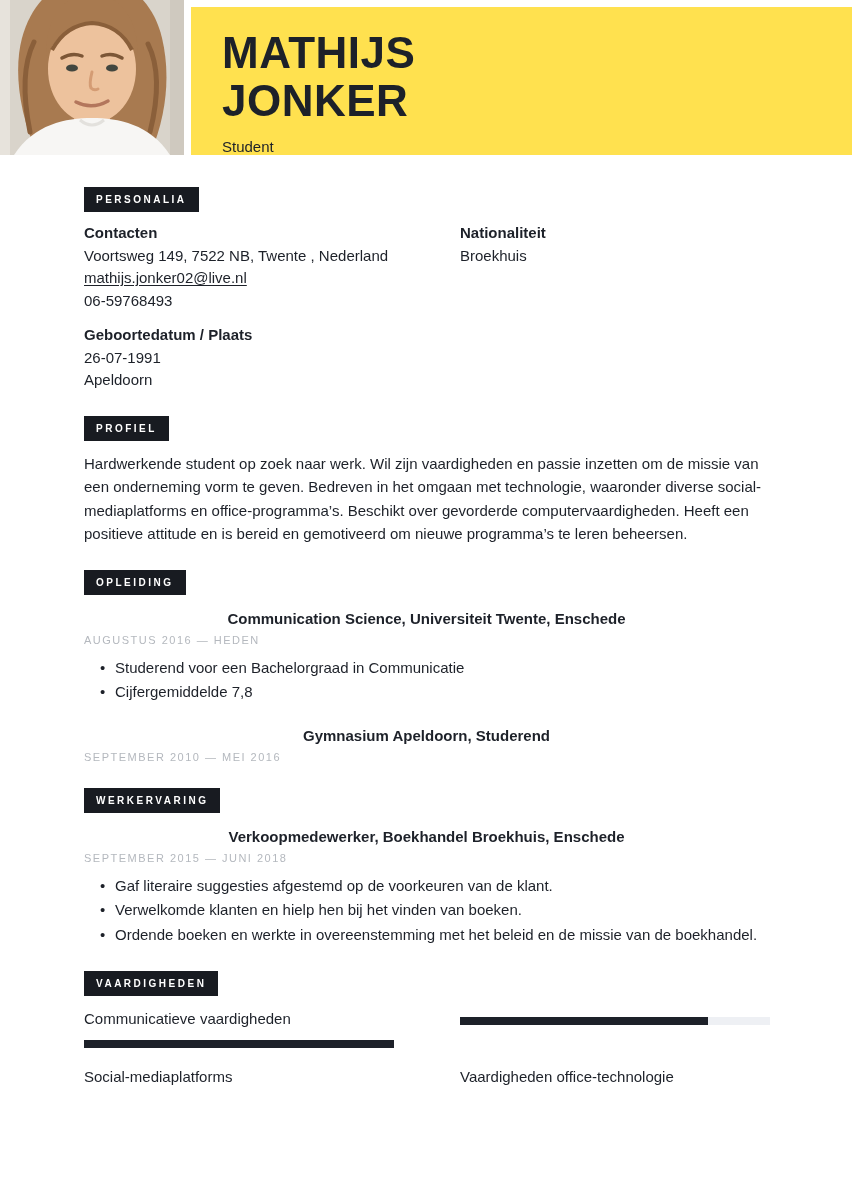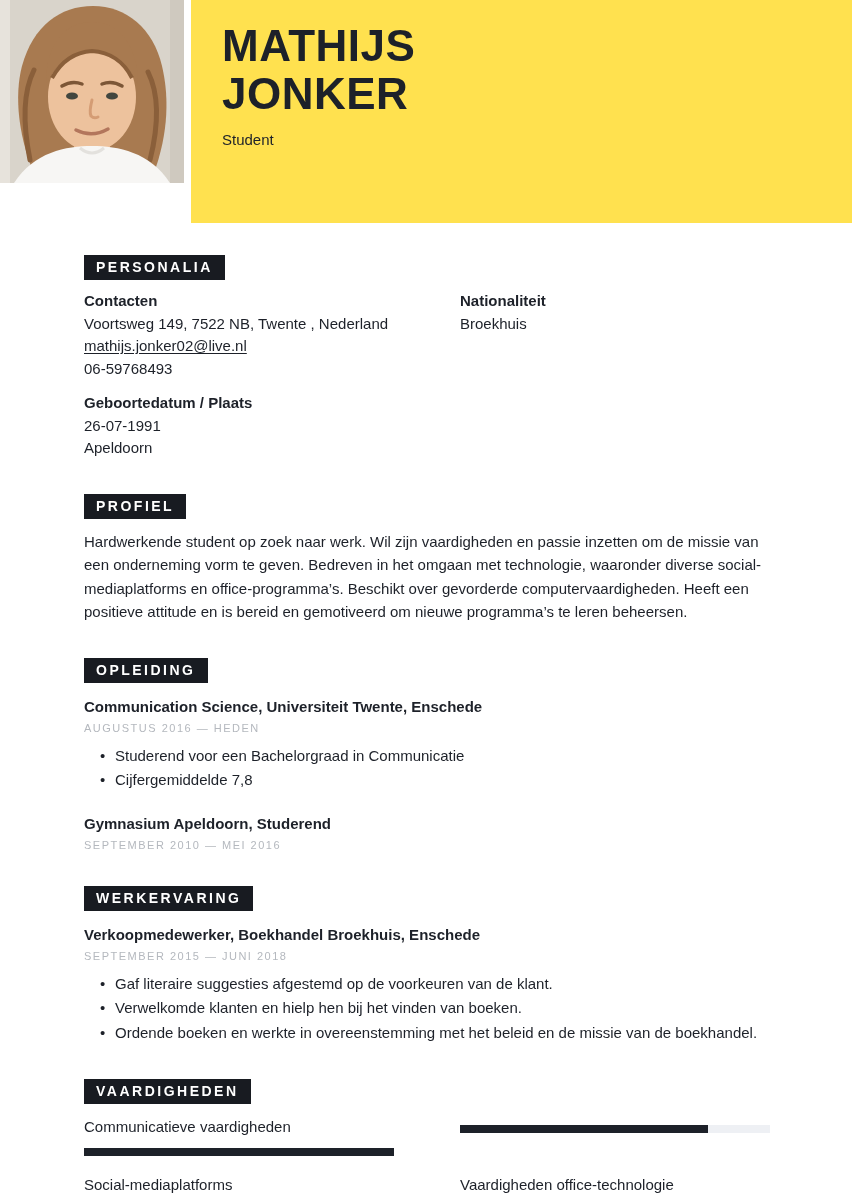--- a/index.html
+++ b/index.html
@@ -4,57 +4,57 @@
 <style>
   * { margin:0; padding:0; box-sizing:border-box; }
   html,body { background:#ffffff; }
   body {
     width:852px; height:1204px; overflow:hidden;
     font-family:"Liberation Sans", sans-serif;
     color:#1d2129;
   }
 
   
-  .header { display:flex; height:223px; }
+  .header { display:flex; height:155px;align-items:flex-end; }
   .photo-wrap { width:184px; height:183px; flex:0 0 auto; }
   .photo-wrap svg { display:block; width:184px; height:183px; }
   .header-gap { width:7px; background:#ffffff; flex:0 0 auto; }
   .banner { flex:1; background:#ffe14f; padding:22px 20px 0 31px; }
   .name {
     font-size:44px; line-height:48px; font-weight:900;
     letter-spacing:0.5px; color:#1d2129; max-width:340px;
   }
   .job-title { margin-top:13px; font-size:15px; font-weight:400; color:#1d2129; }
 
   
   .main { padding:0 83px 0 84px; }
 
-  .section { margin-top:34px; }
+  .section { margin-top:24px; }
   .section.first { margin-top:32px; }
 
   .section-label {
     display:inline-block; background:#181b21; color:#ffffff;
-    font-size:14px; font-weight:700; letter-spacing:2.5px;
+    font-size:10px; font-weight:700; letter-spacing:2.5px;
     line-height:13px; padding:6px 12px 6px 12px;
   }
 
   
   .columns { display:grid; grid-template-columns:376px 1fr; margin-top:10px; }
   .group + .group { margin-top:12px; }
   .group-heading { font-size:15px; font-weight:700; line-height:22.5px; }
   .group-line { font-size:15px; line-height:22.5px; }
   .email-link { color:#1d2129; text-decoration:underline; text-underline-offset:2px; cursor:pointer; }
 
   
   .profile-text { margin-top:11px; font-size:15px; line-height:23.5px; max-width:690px; }
 
   
   .entry { margin-top:13px; }
   .entry + .entry { margin-top:20px; }
-  .entry-title { font-size:15px; font-weight:700; line-height:21px; }
+  .entry-title { font-size:15px; font-weight:700; line-height:21px;text-align:center; }
   .entry-period {
     margin-top:4px; font-size:11px; letter-spacing:1.5px;
     color:#b4b8be; line-height:14px;
   }
   .bullets { list-style:none; margin-top:9px; }
   .bullets li {
     position:relative; padding-left:31px;
     font-size:15px; line-height:24.5px;
   }
   .bullets li::before {

